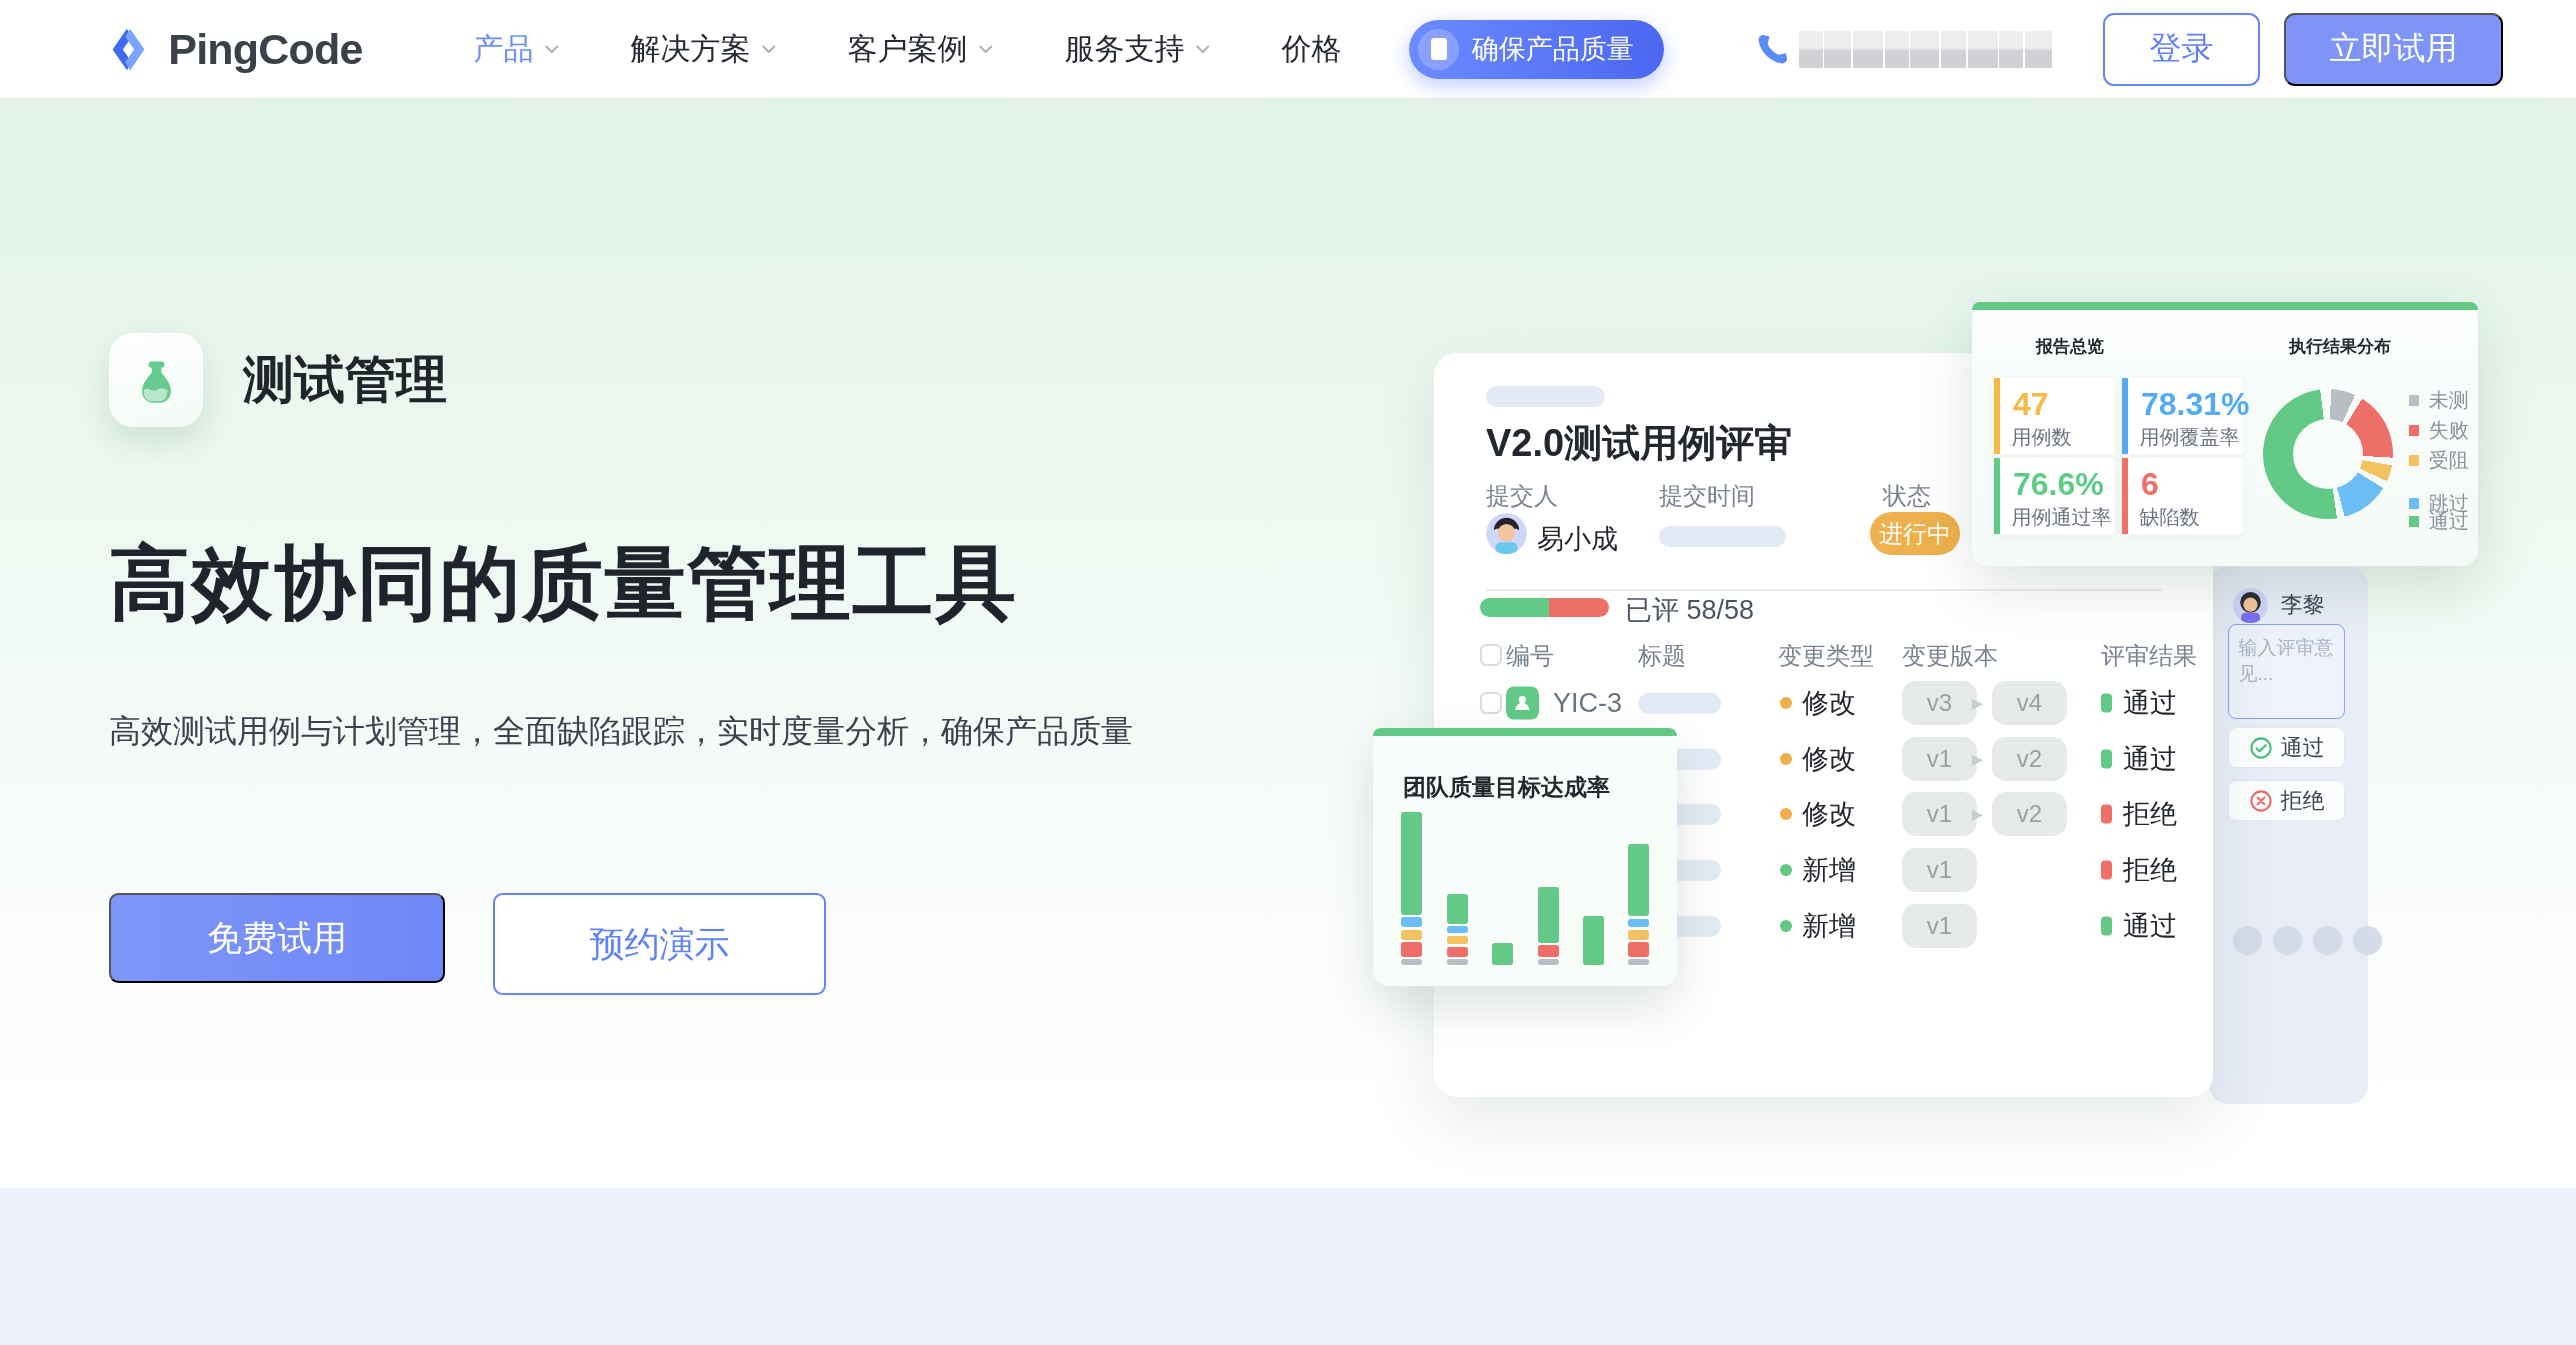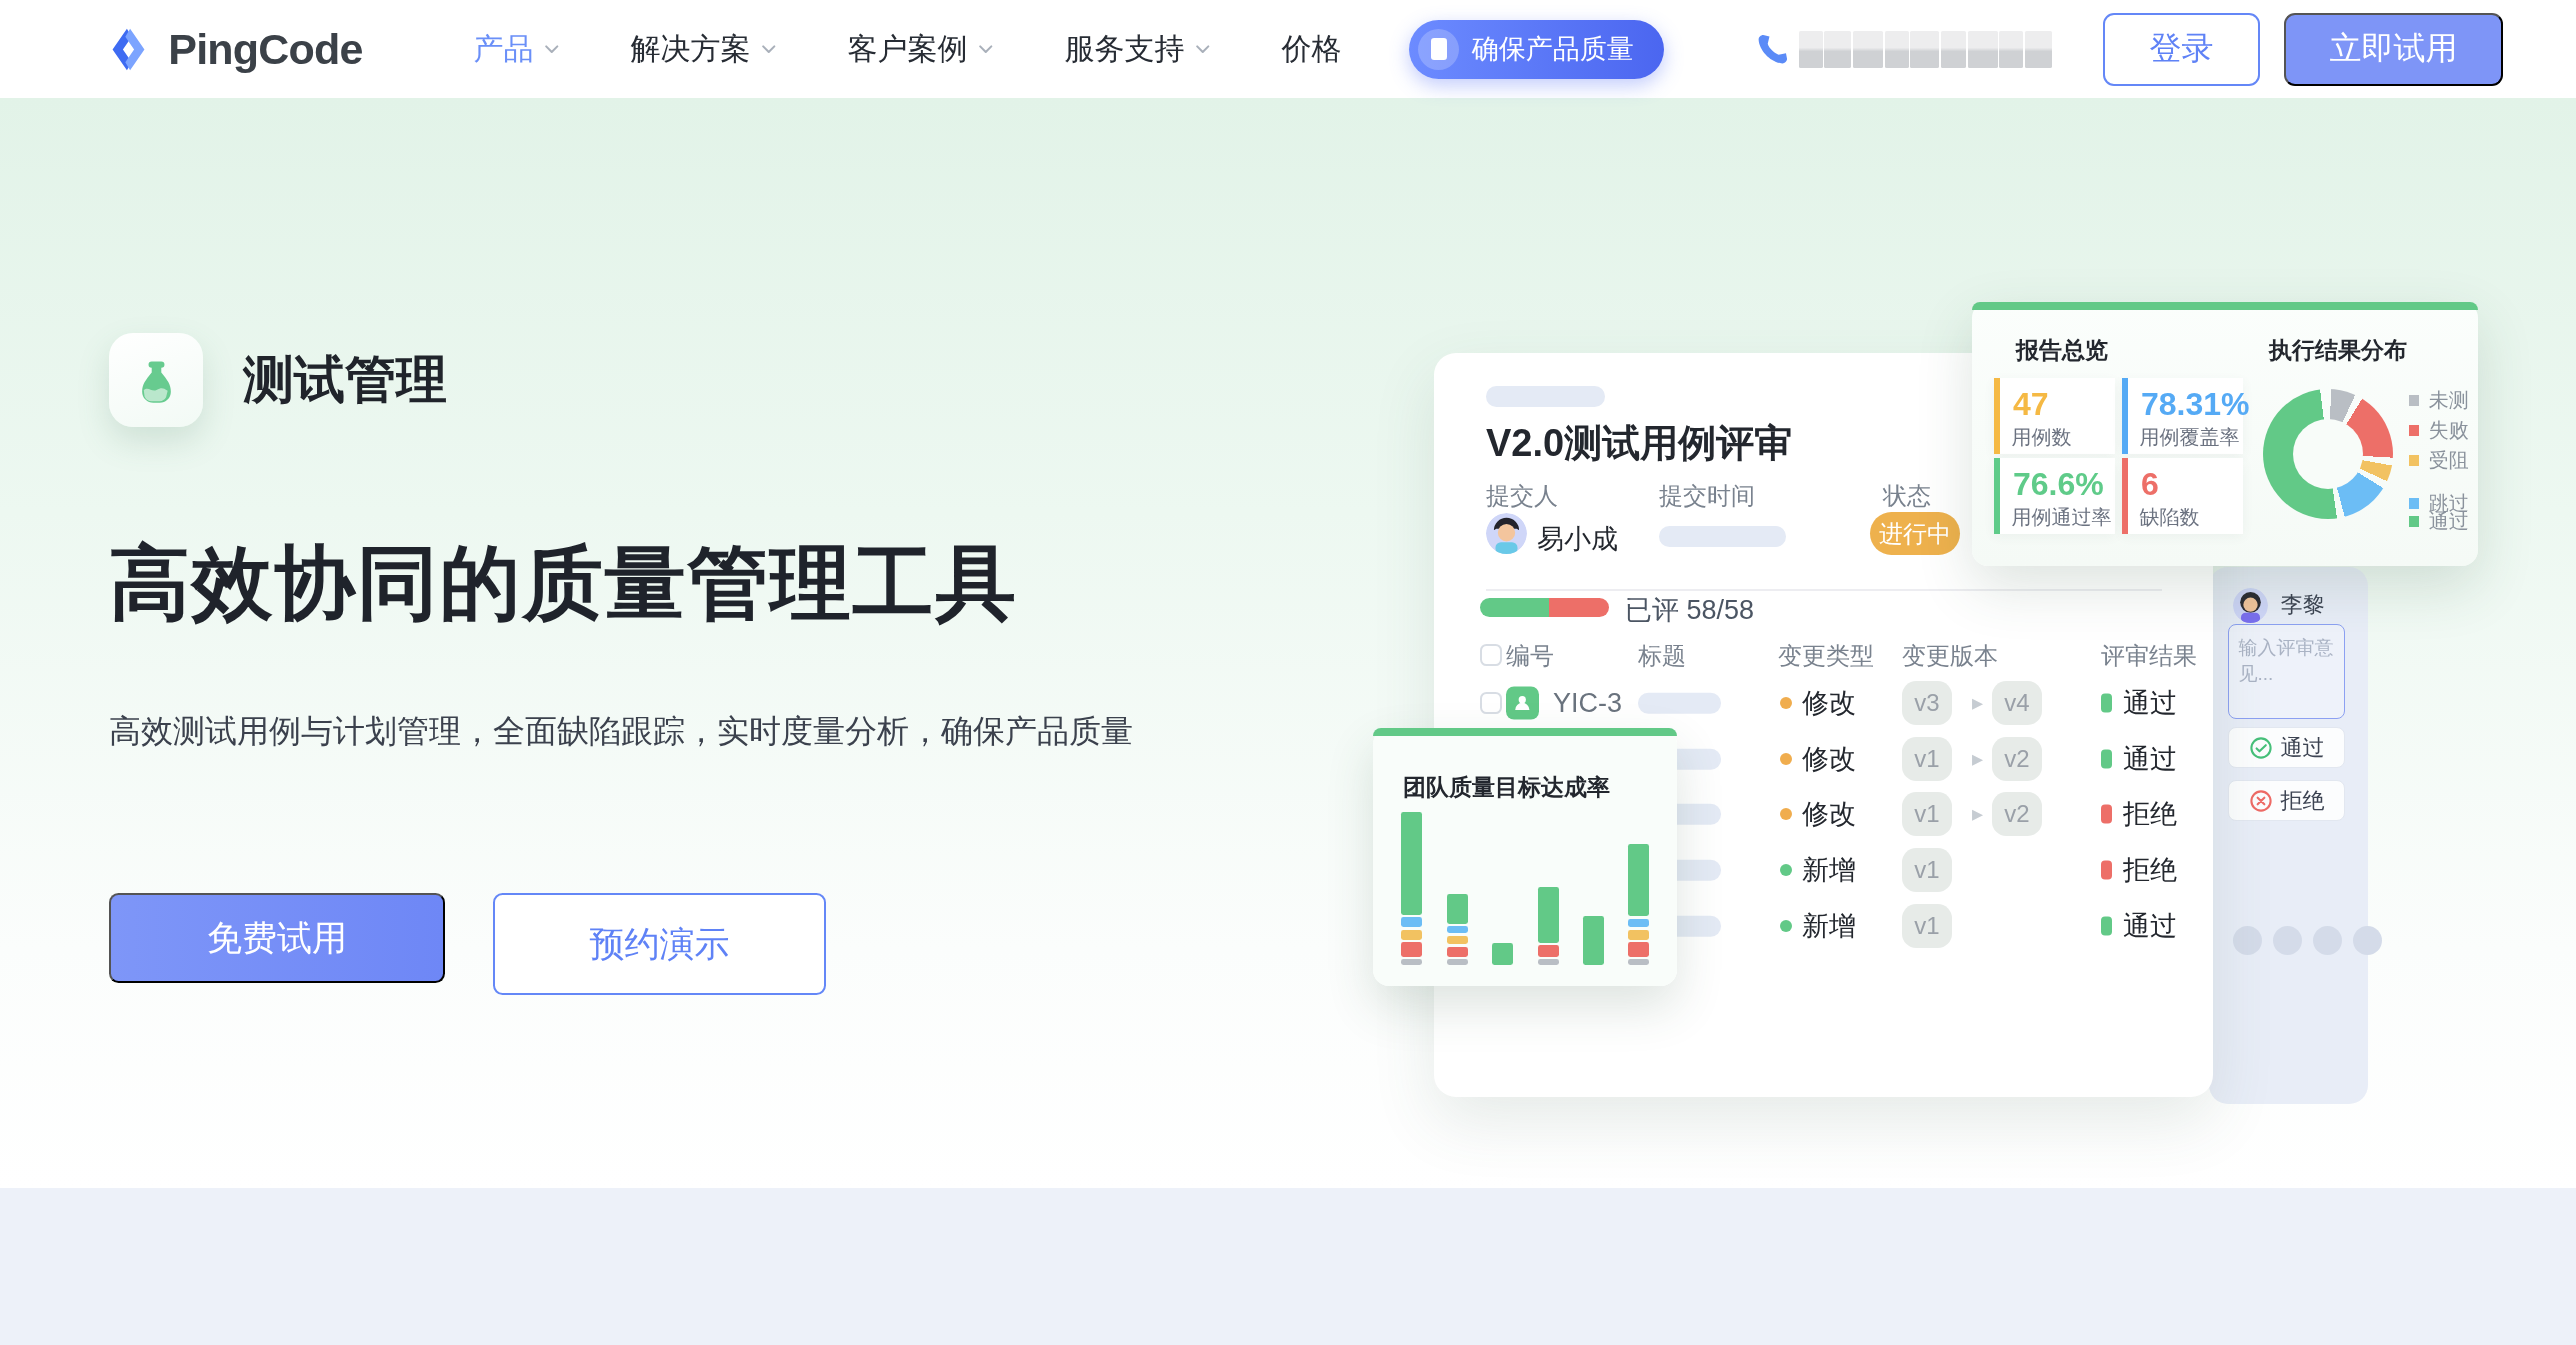--- a/index.html
+++ b/index.html
@@ -88,30 +88,30 @@
   .t-row { position:absolute; left:0; width:100%; height:56px; }
   .cbx { position:absolute; left:46px; top:50%; transform:translateY(-50%); width:22px; height:22px;
          border:2.4px solid #d8dde4; border-radius:6.4px; background:#fff; }
   .rid-ico { position:absolute; left:72px; top:50%; transform:translateY(-50%); width:33px; height:33px;
              border-radius:8px; background:#62c987; display:flex; align-items:center; justify-content:center; }
   .rid { position:absolute; left:119px; top:50%; transform:translateY(-50%); font-size:27px; color:#6a737e; }
   .tpill { position:absolute; left:204px; top:50%; transform:translateY(-50%); width:83px; height:20.6px;
            border-radius:10.3px; background:#e4eaf5; }
   .tdot { position:absolute; left:346px; top:50%; transform:translateY(-50%); width:12px; height:12px; border-radius:50%; }
   .ttype { position:absolute; left:368px; top:50%; transform:translateY(-50%); font-size:27px; color:#23272e; }
-  .vpill { position:absolute; top:50%; transform:translateY(-50%); width:50px; height:44px; border-radius:14.3px;
+  .vpill { position:absolute; top:50%; transform:translateY(-50%); width:75px; height:44px; border-radius:14.3px;
            background:#e7ebe8; color:#9aa0a8; font-size:24px; display:flex; align-items:center; justify-content:center; }
   .varrow { position:absolute; left:538px; top:50%; transform:translateY(-50%); font-size:22px; color:#c6ccd2; }
   .rmark { position:absolute; left:667px; top:50%; transform:translateY(-50%); width:11px; height:19px; border-radius:4px; }
   .rtext { position:absolute; left:689px; top:50%; transform:translateY(-50%); font-size:27px; color:#23272e; }
 
   .report-card { position:absolute; left:1972px; top:302px; width:506px; height:264px; border-radius:16px;
                  background:linear-gradient(180deg,#fbfefc,#f5faf6); box-shadow:0 20.6px 56px rgba(50,85,65,.16); z-index:14; }
   .green-top { position:absolute; left:0; top:0; width:100%; height:8px; background:#62c987; border-radius:16px 16px 0 0; }
-  .rc-title { position:absolute; top:33px; font-size:23px; font-weight:700; color:#23272e; }
+  .rc-title { position:absolute; top:33px; font-size:17px; font-weight:700; color:#23272e;margin-left:20px; }
   .stat-box { position:absolute; width:121px; height:76px; background:#fff; box-shadow:0 3.2px 11px rgba(70,90,80,.06); }
   .stat-bar { position:absolute; left:0; top:0; width:5.6px; height:100%; }
   .stat-val { position:absolute; left:19px; top:8px; font-size:32px; font-weight:700; }
   .stat-lbl { position:absolute; left:17.5px; top:46px; font-size:20px; color:#6b7280; }
   .donut { position:absolute; left:291px; top:87px; width:130px; height:130px; border-radius:50%; }
   .donut-hole { position:absolute; left:30px; top:30px; width:70px; height:70px; border-radius:50%; background:#f8fcf9; }
   .legend-item { position:absolute; left:437px; display:flex; align-items:center; gap:9.5px; }
   .legend-item i { width:10.3px; height:10.3px; display:block; }
   .legend-item span { font-size:20px; color:#8a929c; }
 

